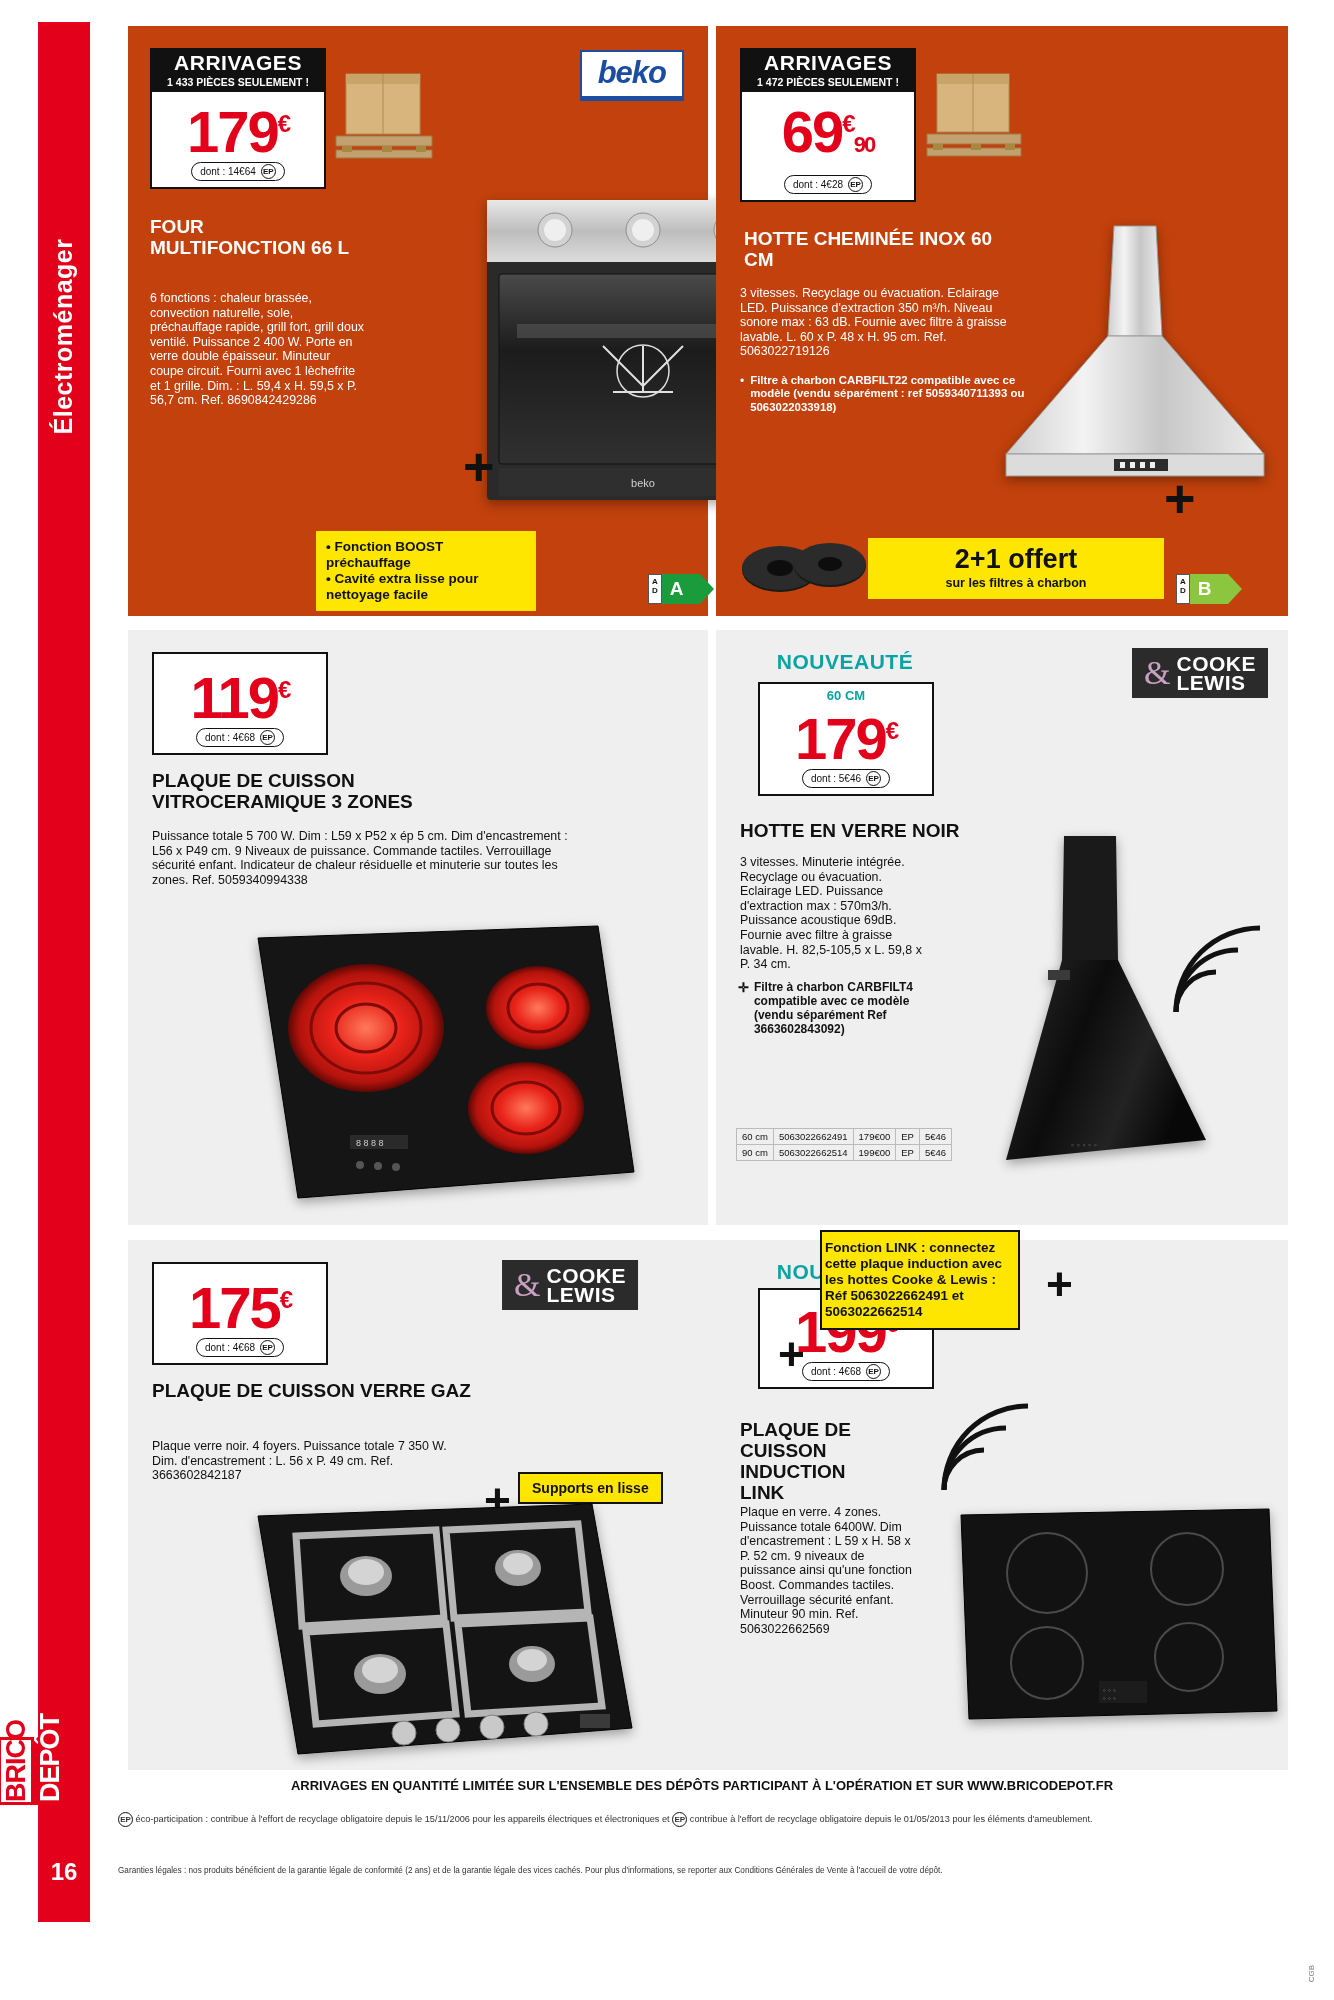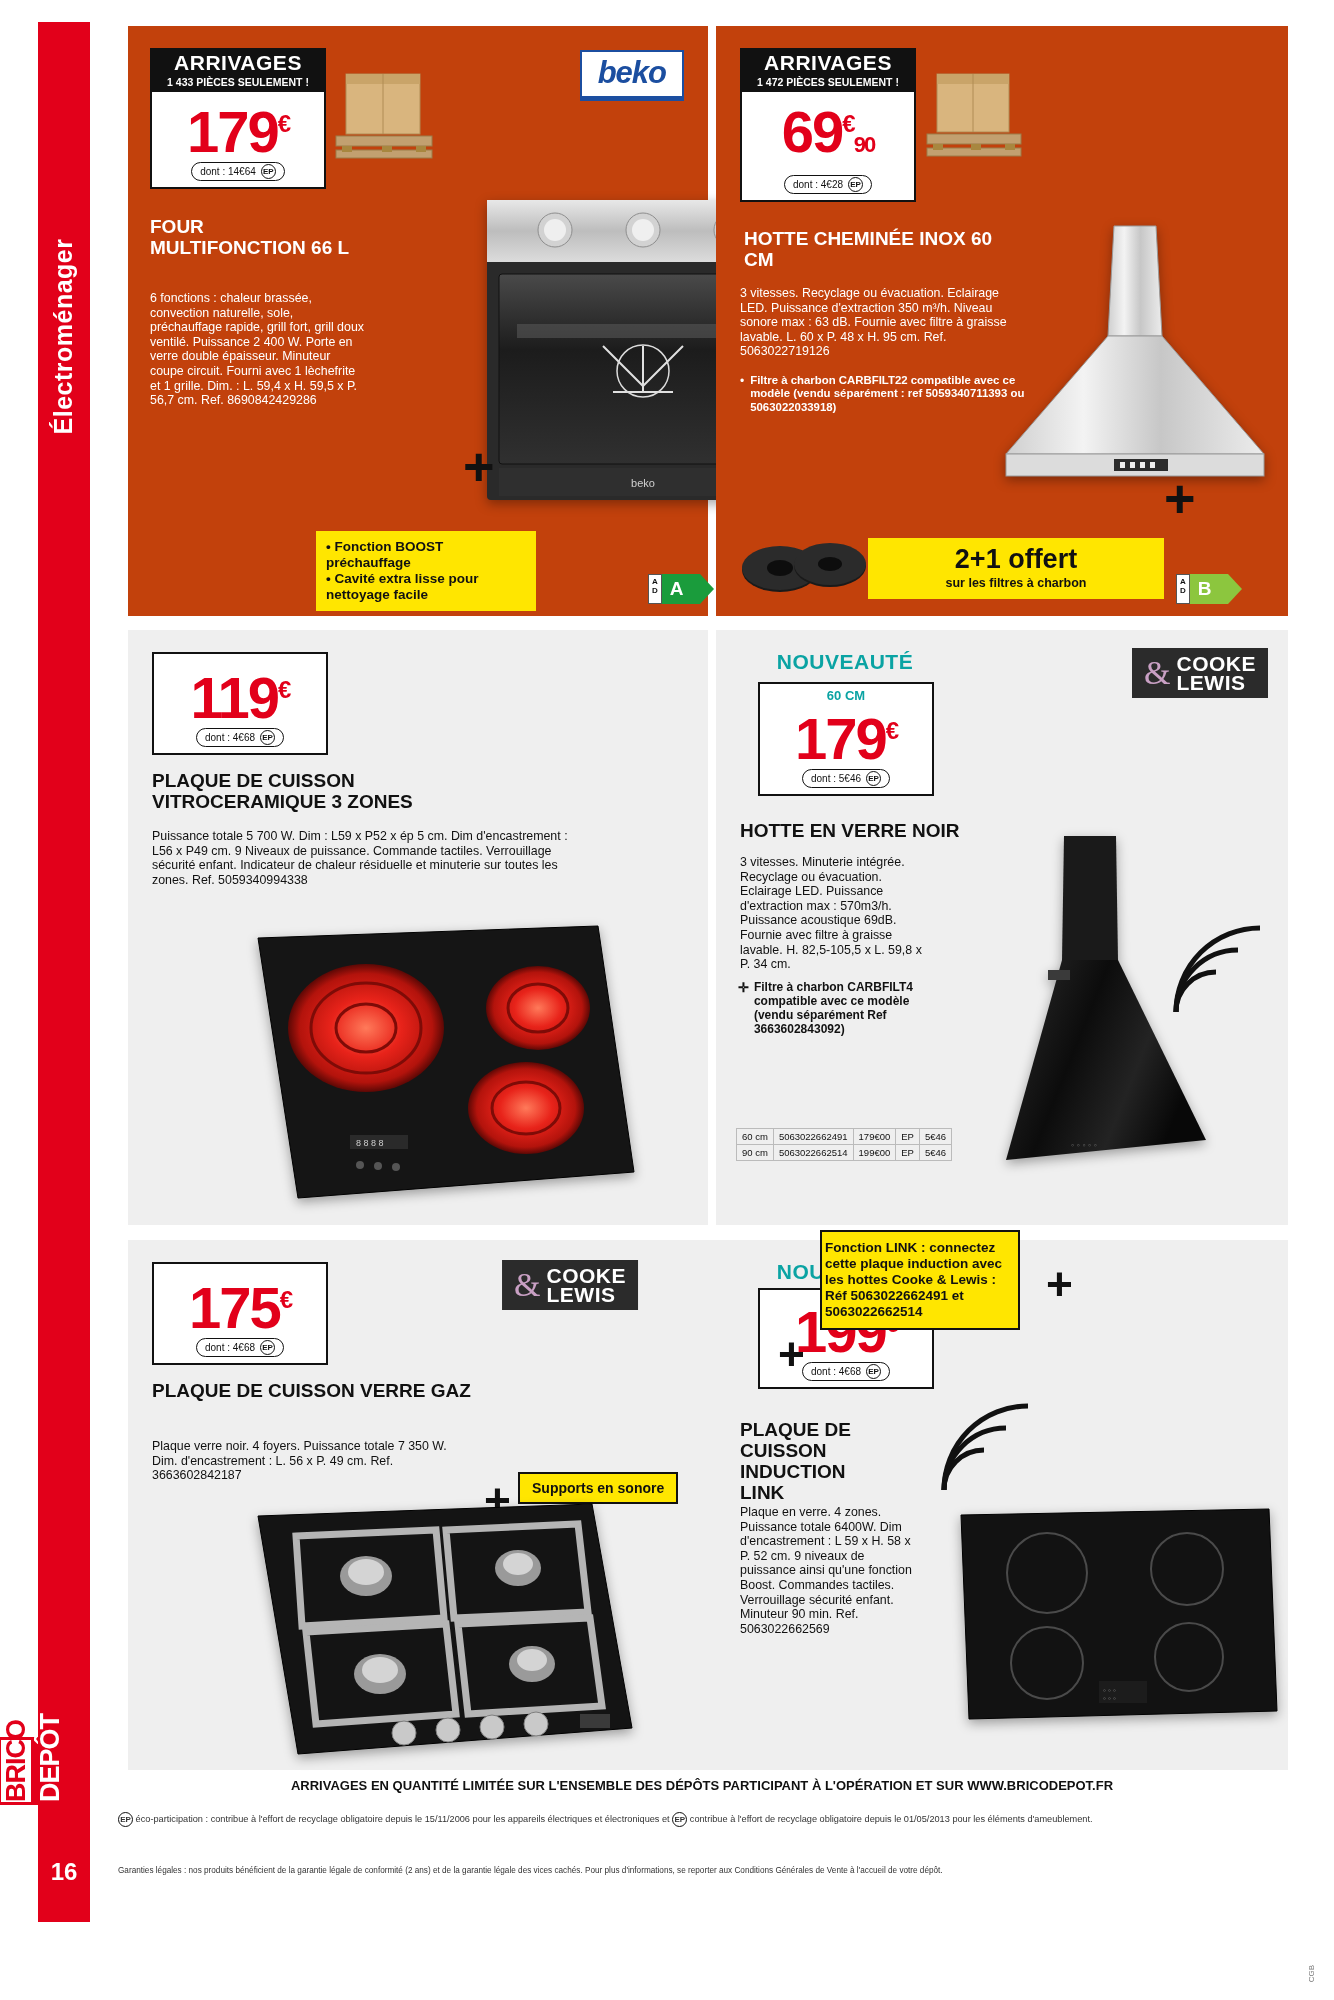--- a/index.html
+++ b/index.html
@@ -462,21 +462,21 @@
     <span class="names">
       <span>COOKE</span><br>
       <span>LEWIS</span>
     </span>
   </div>
 
   <h3 class="ptitle" style="position:absolute; left:24px; top:140px; width:320px;">PLAQUE DE CUISSON VERRE GAZ</h3>
   <div class="pdesc" style="position:absolute; left:24px; top:192px; width:300px;">Plaque verre noir. 4 foyers. Puissance totale 7 350 W. Dim. d'encastrement : L. 56 x P. 49 cm. Ref. 3663602842187</div>
 
   <div class="plus" style="left:356px; top:240px; font-size:46px;">+</div>
-  <div style="position:absolute; left:390px; top:232px; background:#ffe600; border:2px solid #111; padding:6px 12px; font-weight:bold; font-size:14px;">Supports en sonore</div>
+  <div style="position:absolute; left:390px; top:232px; background:#ffe600; border:2px solid #111; padding:6px 12px; font-weight:bold; font-size:14px;">Supports en lisse</div>
 
   <div class="shadow" style="position:absolute; left:108px; top:262px; width:400px; height:260px;">
     <svg width="400" height="260" viewBox="0 0 400 260">
       <polygon points="22,14 356,2 396,226 62,252" fill="#141414" stroke="#000"></polygon>
 
       <g stroke="#b5b5b5" stroke-width="7" fill="none" stroke-linecap="round">
         <path d="M60 34 L200 28 L208 116 L66 124 Z"></path>
         <path d="M210 28 L342 22 L352 110 L218 116 Z"></path>
         <path d="M70 130 L210 122 L220 212 L80 222 Z"></path>
         <path d="M222 122 L354 116 L366 204 L232 212 Z"></path>

